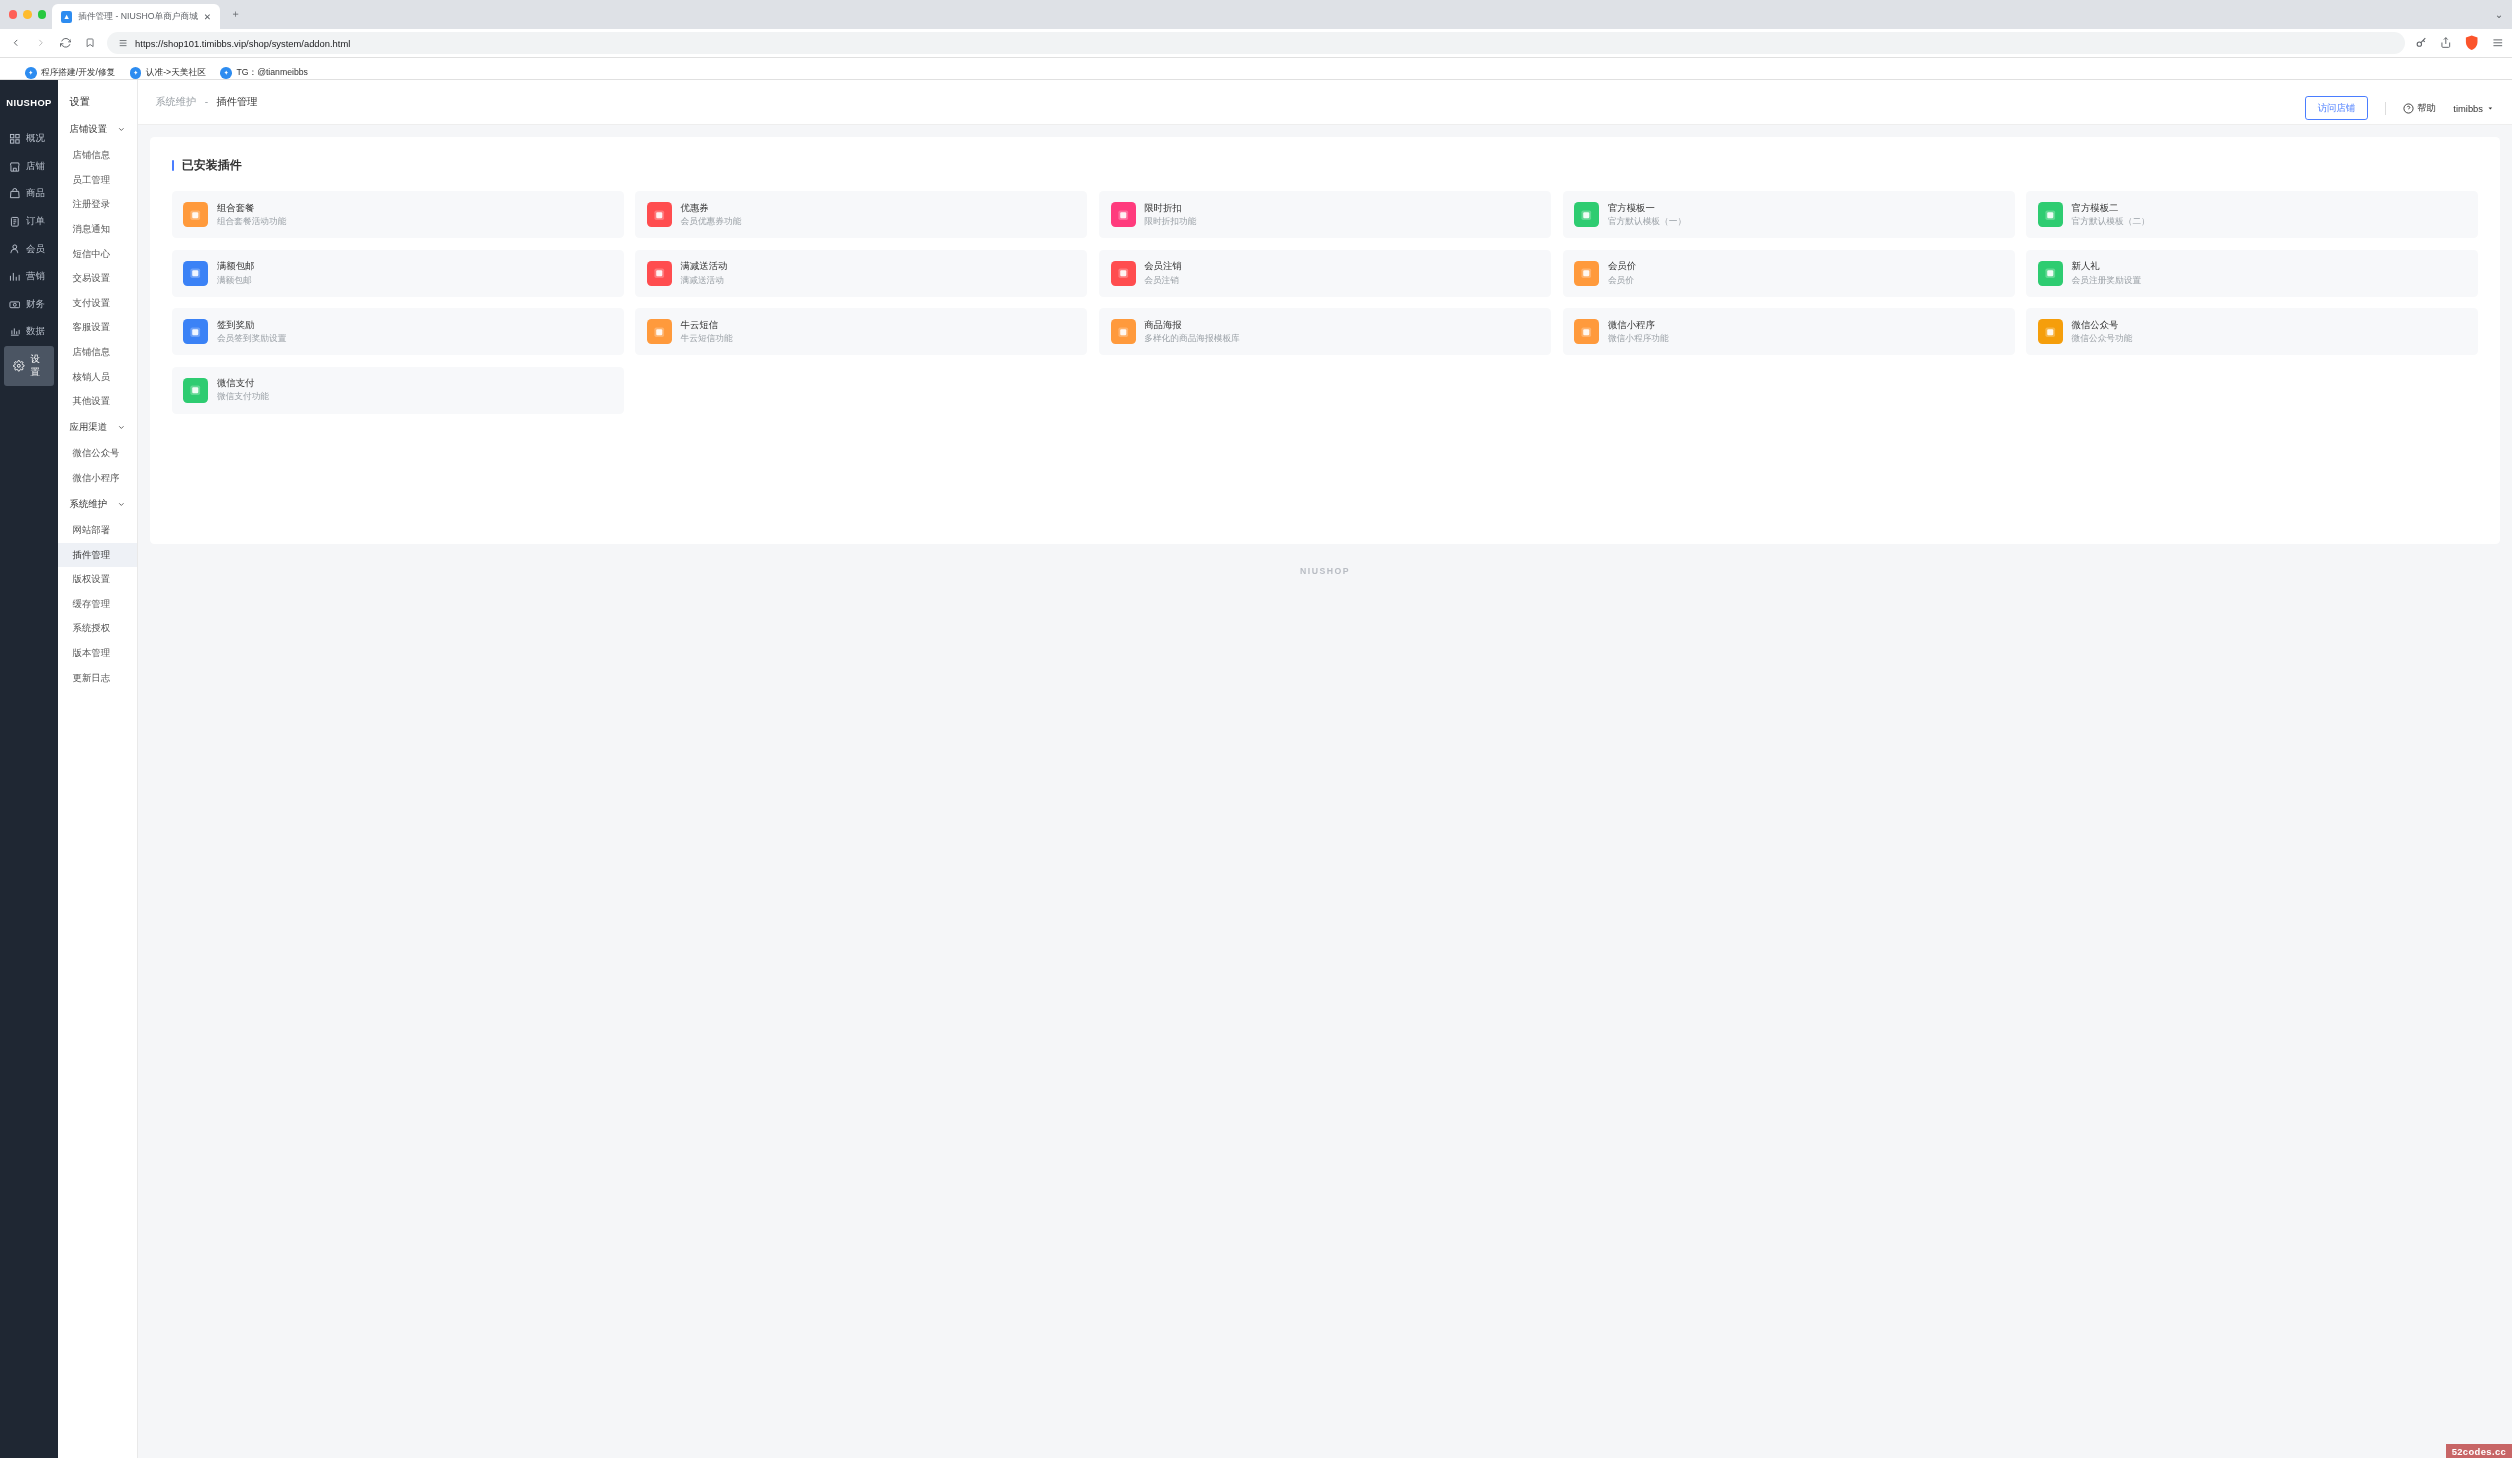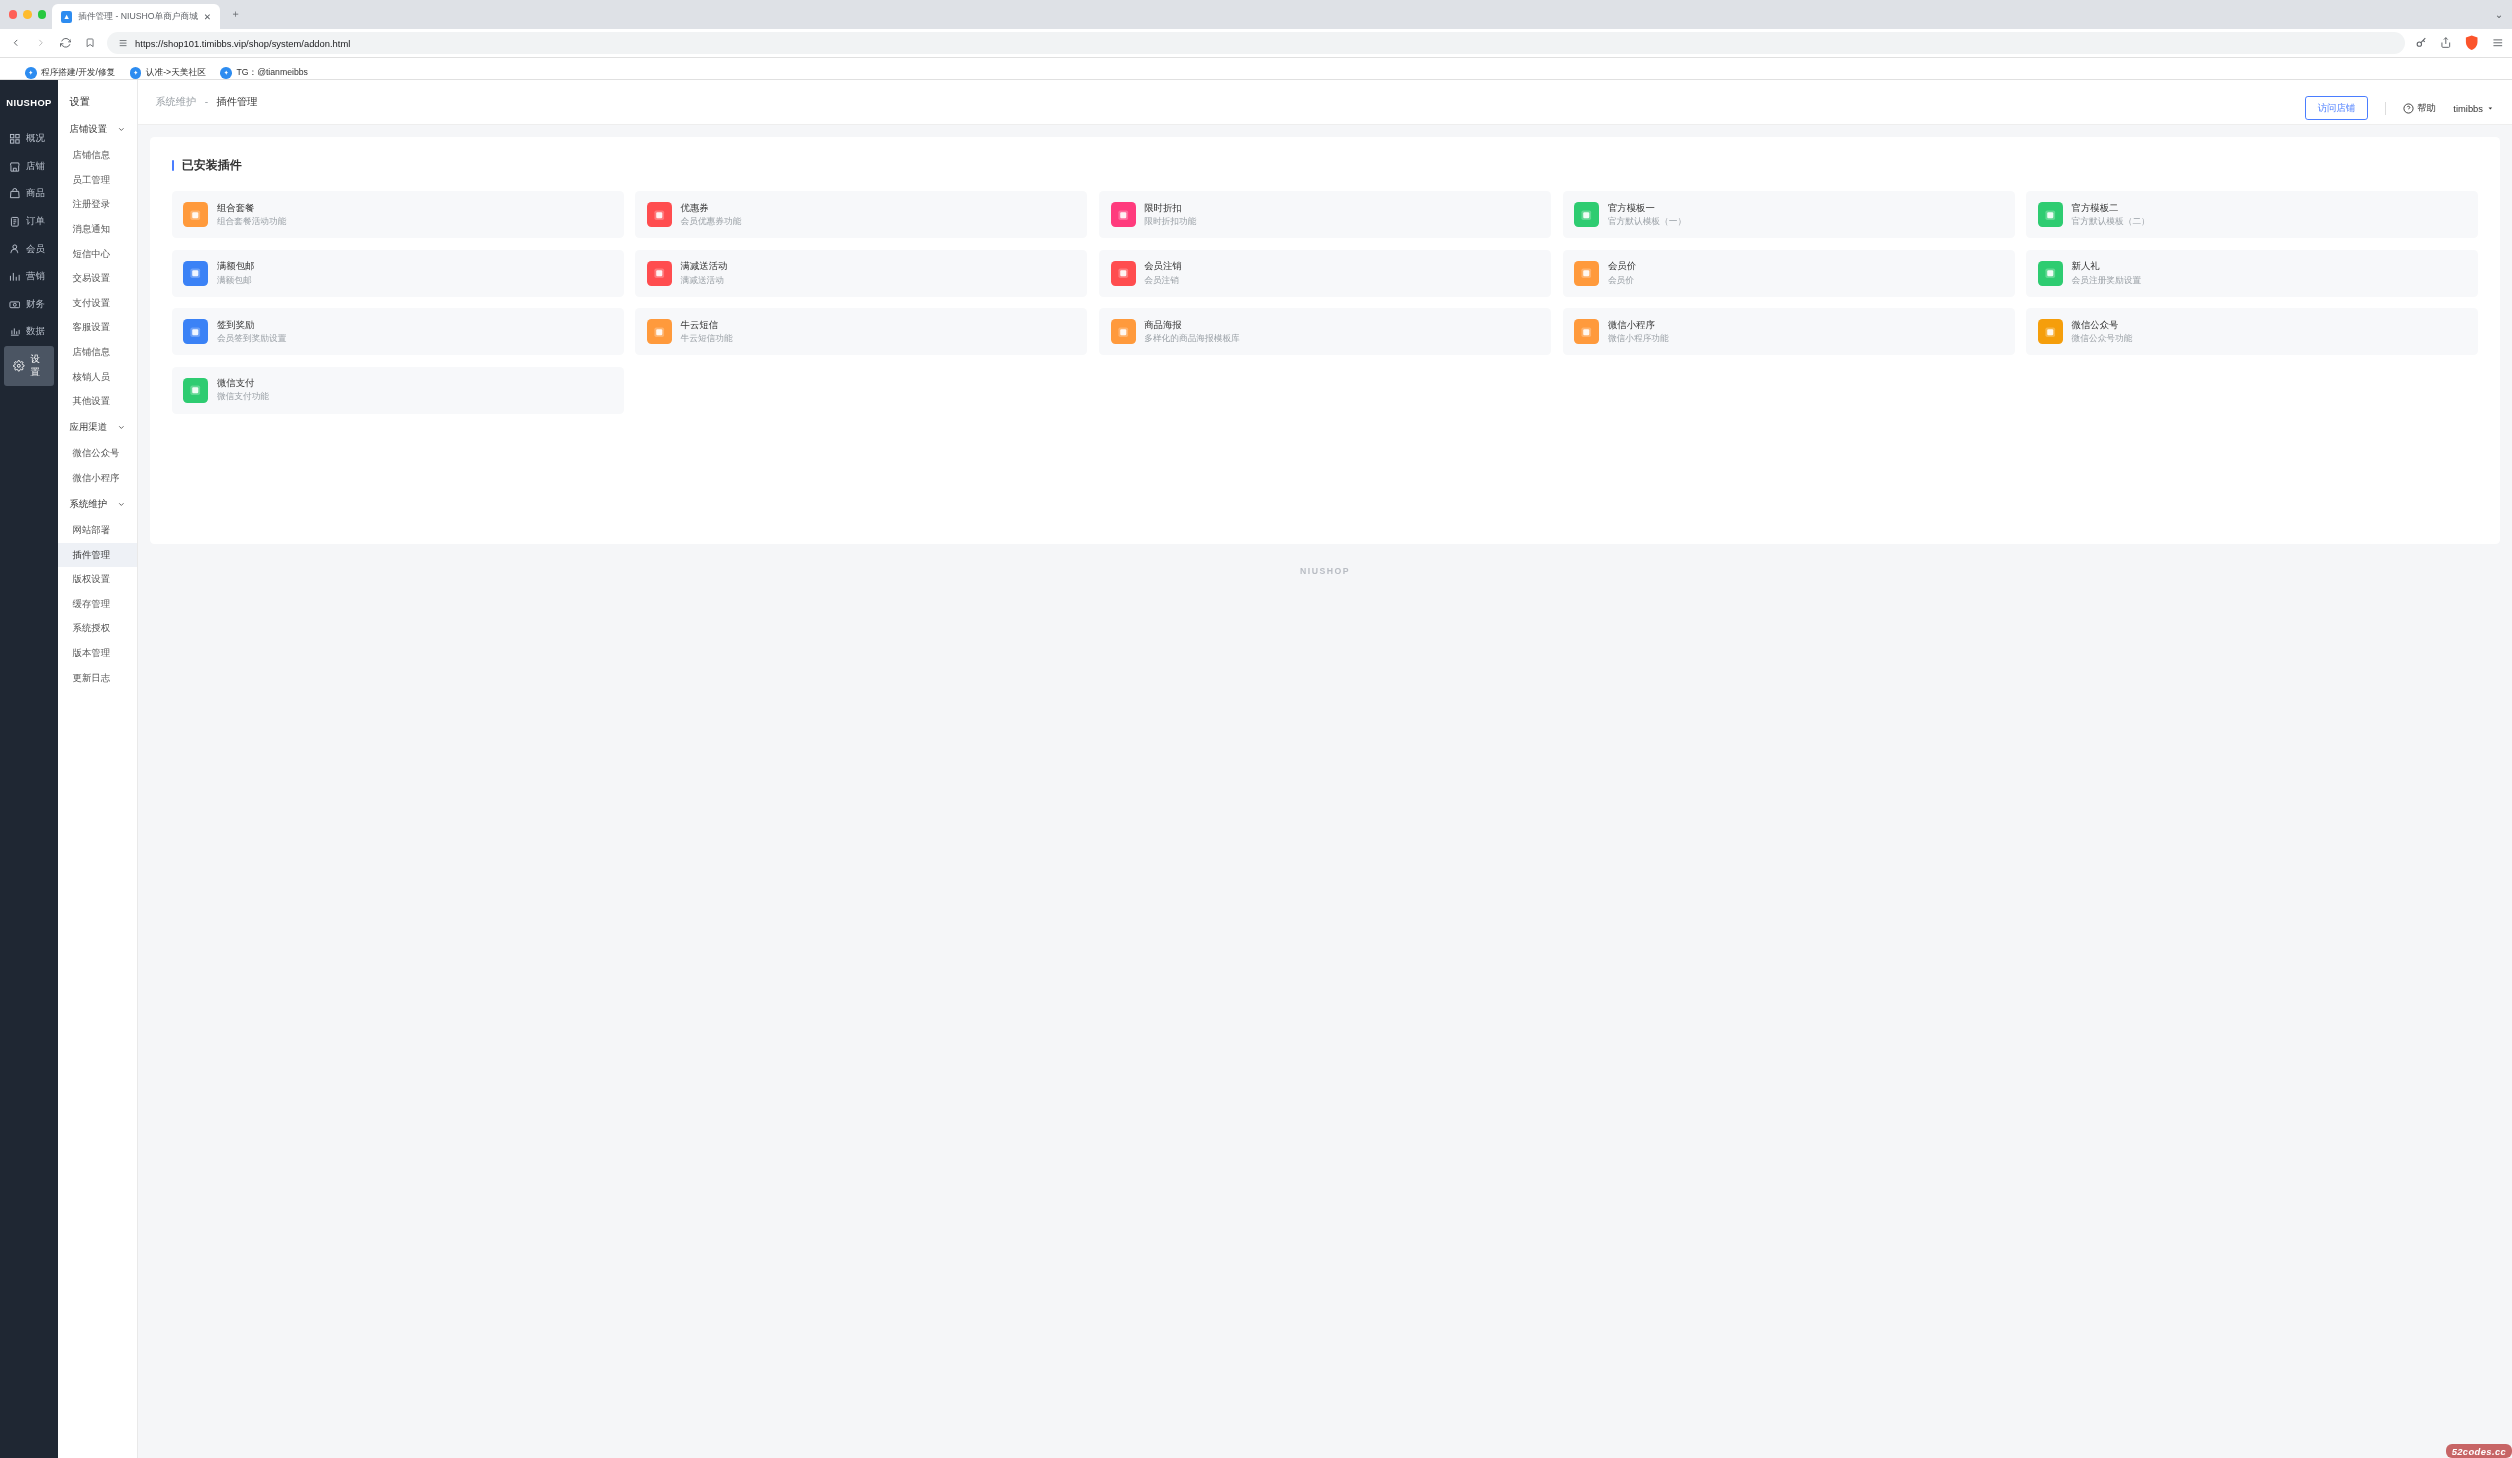--- a/index.html
+++ b/index.html
@@ -54,21 +54,21 @@
 .content{ flex:1; overflow-y:auto; padding:11.6px;}
 .panel{ background:#fff; border-radius:4.4px; padding:20.4px 22px; min-height:407px;}
 .sec-title{ display:flex; align-items:center; font-size:12px; font-weight:600; color:#333; margin-bottom:17.4px;}
 .sec-title::before{ content:""; width:2.9px; height:11.6px; background:#4a7dff; margin-right:7.3px; border-radius:1.5px;}
 .plugin-grid{ display:grid; grid-template-columns:repeat(5,1fr); gap:11.6px;}
 .plugin-card{ background:#f7f8fa; border-radius:4.4px; padding:10.2px 11.6px; display:flex; align-items:center; gap:8.7px; cursor:pointer;}
 .plugin-icon{ width:25px; height:25px; border-radius:4.4px; display:flex; align-items:center; justify-content:center; color:#fff; font-size:13px; flex-shrink:0;}
 .plugin-info .ptitle{ font-size:9.4px; color:#333; margin-bottom:1.5px;}
 .plugin-info .pdesc{ font-size:8.7px; color:#9aa0a6;}
 .footer-brand{ text-align:center; color:#b8bcc3; padding:22px 0 7.3px; font-size:8.7px; letter-spacing:1.5px; font-weight:600;}
-.watermark{ position:fixed; right:0; bottom:0; background:rgba(180,40,40,0.7); color:#fff; font-size:9.4px; padding:1.5px 5.8px; font-style:italic; font-weight:600; letter-spacing:0.4px;border-radius:6px;}
+.watermark{ position:fixed; right:0; bottom:0; background:rgba(180,40,40,0.7); color:#fff; font-size:9.4px; padding:1.5px 5.8px; font-weight:600; letter-spacing:0.4px;}
 
 svg{ display:block;}
 </style>
 </head>
 <body>
 
 <div class="browser">
 
   <div class="tab-bar">
     <div class="traffic">

